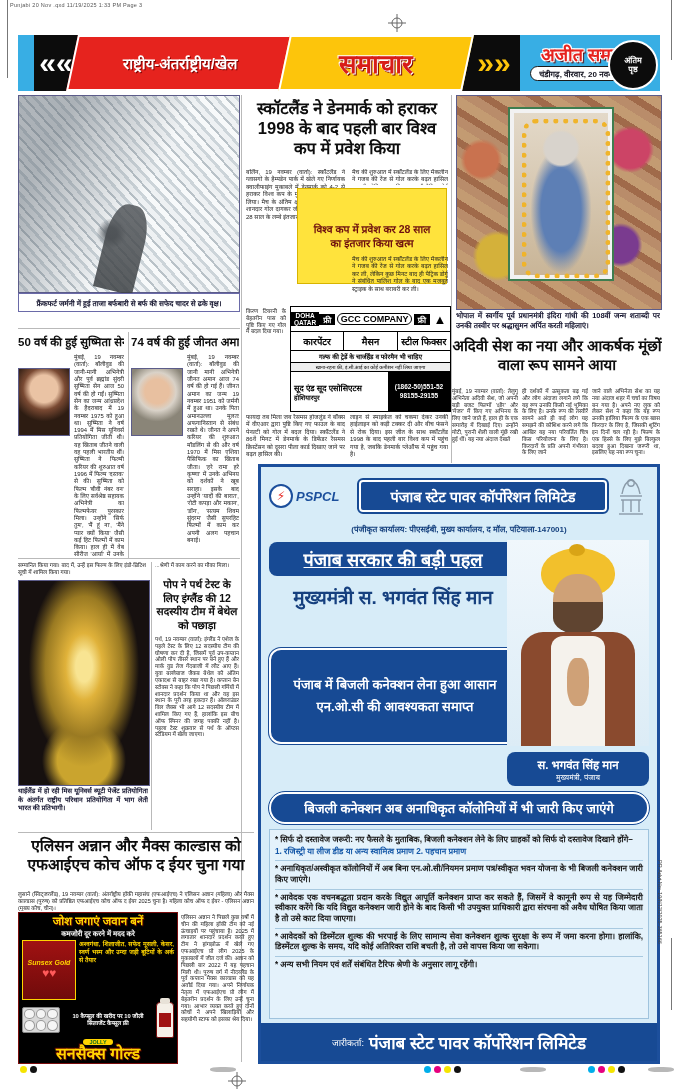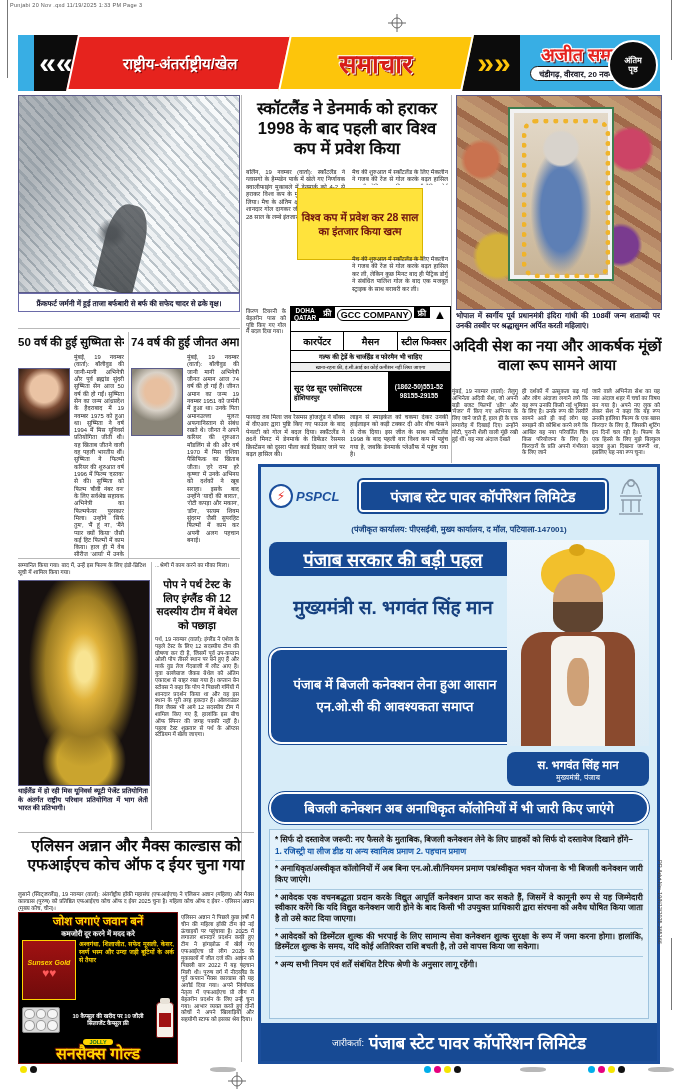--- a/index.html
+++ b/index.html
@@ -64,21 +64,21 @@
   .headshot2{background:radial-gradient(circle at 50% 34%,#e8c0a0 0 24%,#d9d2c8 38%,#8a8578 60%),#6b655c;}
 
   .mu-photo{background:
      radial-gradient(ellipse at 50% 42%,#f8e492 0 9%,#e0b23a 20%,#9a7a22 42%,transparent 60%),
      radial-gradient(circle at 50% 88%,#caa42e 0 14%,transparent 22%),
      #16100f;}
 
   
   #jobad{border:1.5px solid #000;background:#fff;font-family:"Liberation Sans",sans-serif;
          display:flex;flex-direction:column;overflow:hidden;}
-  .ja-row1{display:flex;align-items:flex-start;border-bottom:1px solid #000;height:24px;}
+  .ja-row1{display:flex;align-items:center;border-bottom:1px solid #000;height:24px;}
   .ja-doha{background:#000;color:#fff;font-weight:bold;font-size:6.5px;line-height:1.1;display:flex;
            flex-direction:column;align-items:center;justify-content:center;padding:0 3px;}
   .ja-free{background:#000;color:#fff;font-weight:bold;font-size:8px;display:flex;align-items:center;
            justify-content:center;padding:0 4px;}
   .ja-comp{border:1.5px solid #000;margin:2px;flex:1;display:flex;align-items:center;justify-content:center;
            font-weight:bold;font-size:9px;color:#000;border-radius:6px;}
   .ja-tri{width:20px;display:flex;align-items:center;justify-content:center;font-size:13px;color:#000;}
   .ja-roles{display:flex;border-bottom:1px solid #000;height:18px;}
   .ja-role{flex:1;display:flex;align-items:center;justify-content:center;font-weight:bold;font-size:9.5px;
            color:#000;border-right:1.5px solid #000;white-space:nowrap;overflow:hidden;}
@@ -101,21 +101,21 @@
            display:flex;align-items:center;justify-content:center;background:#fff;}
   .ps-logotxt{color:#1c4f9c;font-weight:bold;font-style:italic;font-size:13px;}
   .ps-title{flex:1;background:#174a94;border:2px solid #fff;outline:2px solid #174a94;border-radius:4px;
             color:#fff;font-weight:bold;font-size:14.5px;text-align:center;padding:4px 2px;white-space:nowrap;overflow:hidden;}
   .ps-emblem{width:36px;display:flex;justify-content:center;}
   .ps-reg{color:#15407e;font-weight:bold;font-size:8px;text-align:center;margin-top:4px;}
   .ps-cin{color:#15407e;font-weight:bold;font-size:8.5px;text-align:center;margin-top:2px;}
   .ps-mid{position:relative;height:246px;margin-top:6px;}
   .ps-pill{position:absolute;left:0;top:2px;width:248px;height:34px;background:#174a94;border-radius:8px;
            color:#fff;font-weight:bold;font-size:18px;display:flex;align-items:center;justify-content:center;text-decoration:underline;}
-  .ps-cm1{position:absolute;left:0;top:54px;width:248px;text-align:center;color:#16407f;font-weight:bold;font-size:19px;}
+  .ps-cm1{position:absolute;left:0;top:44px;width:248px;text-align:center;color:#16407f;font-weight:bold;font-size:19px;}
   .ps-cm2{position:absolute;left:0;top:78px;width:248px;text-align:center;color:#16407f;font-weight:bold;font-size:16px;}
   .ps-box1{position:absolute;left:0;top:108px;width:244px;height:88px;background:#174a94;border:2px solid #fff;
            border-radius:12px;box-shadow:0 0 0 1px #174a94;color:#fff;font-weight:bold;text-align:center;
            display:flex;flex-direction:column;align-items:center;justify-content:center;gap:3px;padding:2px;}
   .ps-box1 .b1a{font-size:13px;line-height:1.25;}
   .ps-box1 .b1b{font-size:13px;}
   .ps-photo{position:absolute;right:0;top:0;width:142px;height:206px;background:linear-gradient(#f0f7fc,#dcecf6);overflow:hidden;}
   .turban{position:absolute;left:34px;top:8px;width:74px;height:50px;background:#f2c02c;border-radius:50% 50% 46% 46%;}
   .turban-knot{position:absolute;left:62px;top:4px;width:16px;height:12px;background:#d9a416;border-radius:50%;}
   .face{position:absolute;left:46px;top:34px;width:50px;height:56px;background:#cfa177;border-radius:46%;}
@@ -135,21 +135,21 @@
   .ps-b .star{color:#111;margin-right:2px;}
   .ps-sub{color:#1558a8;margin-top:1px;}
   .ps-issuer{height:38px;background:#174a94;margin:4px -8px 0 -8px;display:flex;align-items:center;justify-content:center;gap:5px;}
   .ps-issuer .i1{color:#fff;font-size:9px;}
   .ps-issuer .i2{color:#fff;font-size:17px;font-weight:bold;white-space:nowrap;}
   .ps-advt{position:absolute;left:663px;top:860px;transform:rotate(90deg);transform-origin:left top;
            font-size:5.5px;color:#444;white-space:nowrap;}
 
   
   .yellow-box{background:#ffe33c;border:1px solid #d8b400;color:#6e0f0f;font-weight:bold;font-size:10.5px;
-              line-height:1.35;text-align:center;display:flex;align-items:center;justify-content:center;padding:3px;}
+              line-height:1.35;text-align:center;display:flex;align-items:center;justify-content:center;padding:15px;}
 
   
   #sunsex{background:#000000;border:1.5px solid #7a0d0d;display:flex;flex-direction:column;overflow:hidden;}
   .sx-title{color:#ffd400;font-weight:bold;font-size:11.5px;text-align:center;line-height:1.2;padding-top:2px;
             text-shadow:1px 1px 0 #5c0000;white-space:nowrap;}
   .sx-sub{color:#fff;font-weight:bold;font-size:7px;text-align:center;}
   .sx-row{display:flex;gap:3px;padding:2px 3px;}
   .sx-pack{width:52px;height:58px;background:linear-gradient(#a01212,#700b0b);border:1px solid #ffd400;
            display:flex;flex-direction:column;align-items:center;justify-content:center;color:#ffd400;}
   .sx-pack .p1{font-size:7px;font-weight:bold;font-style:italic;}

